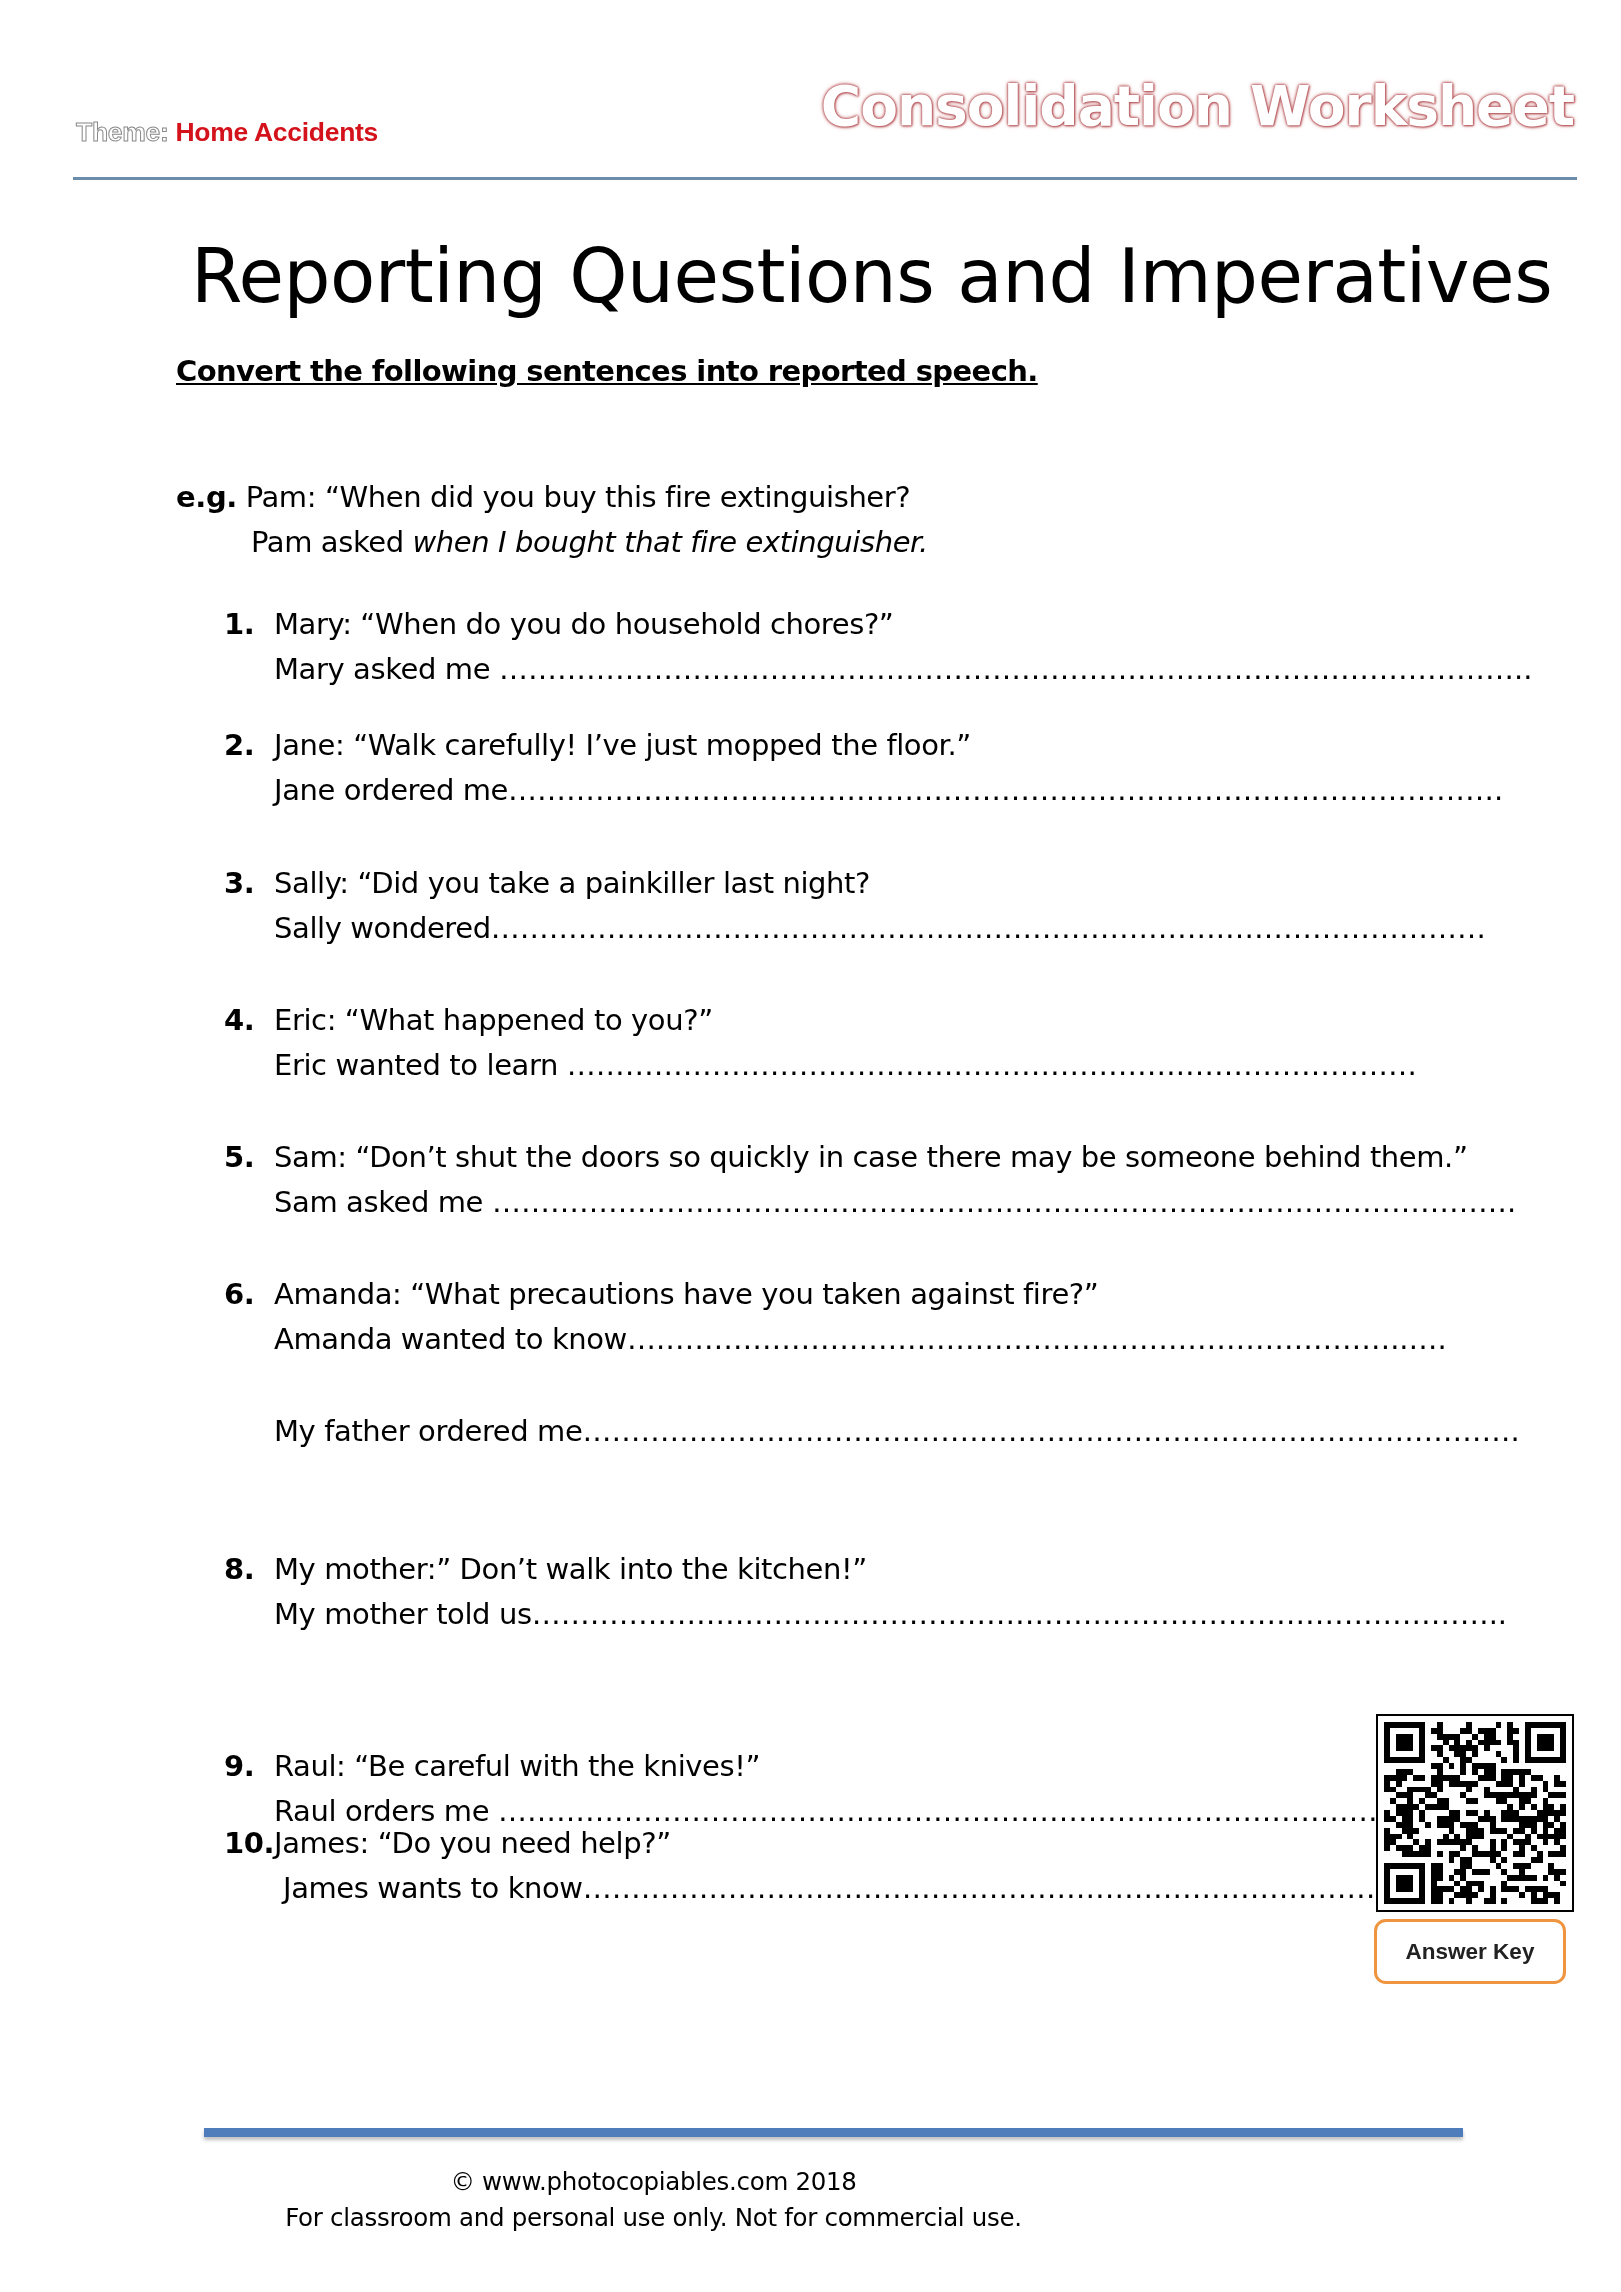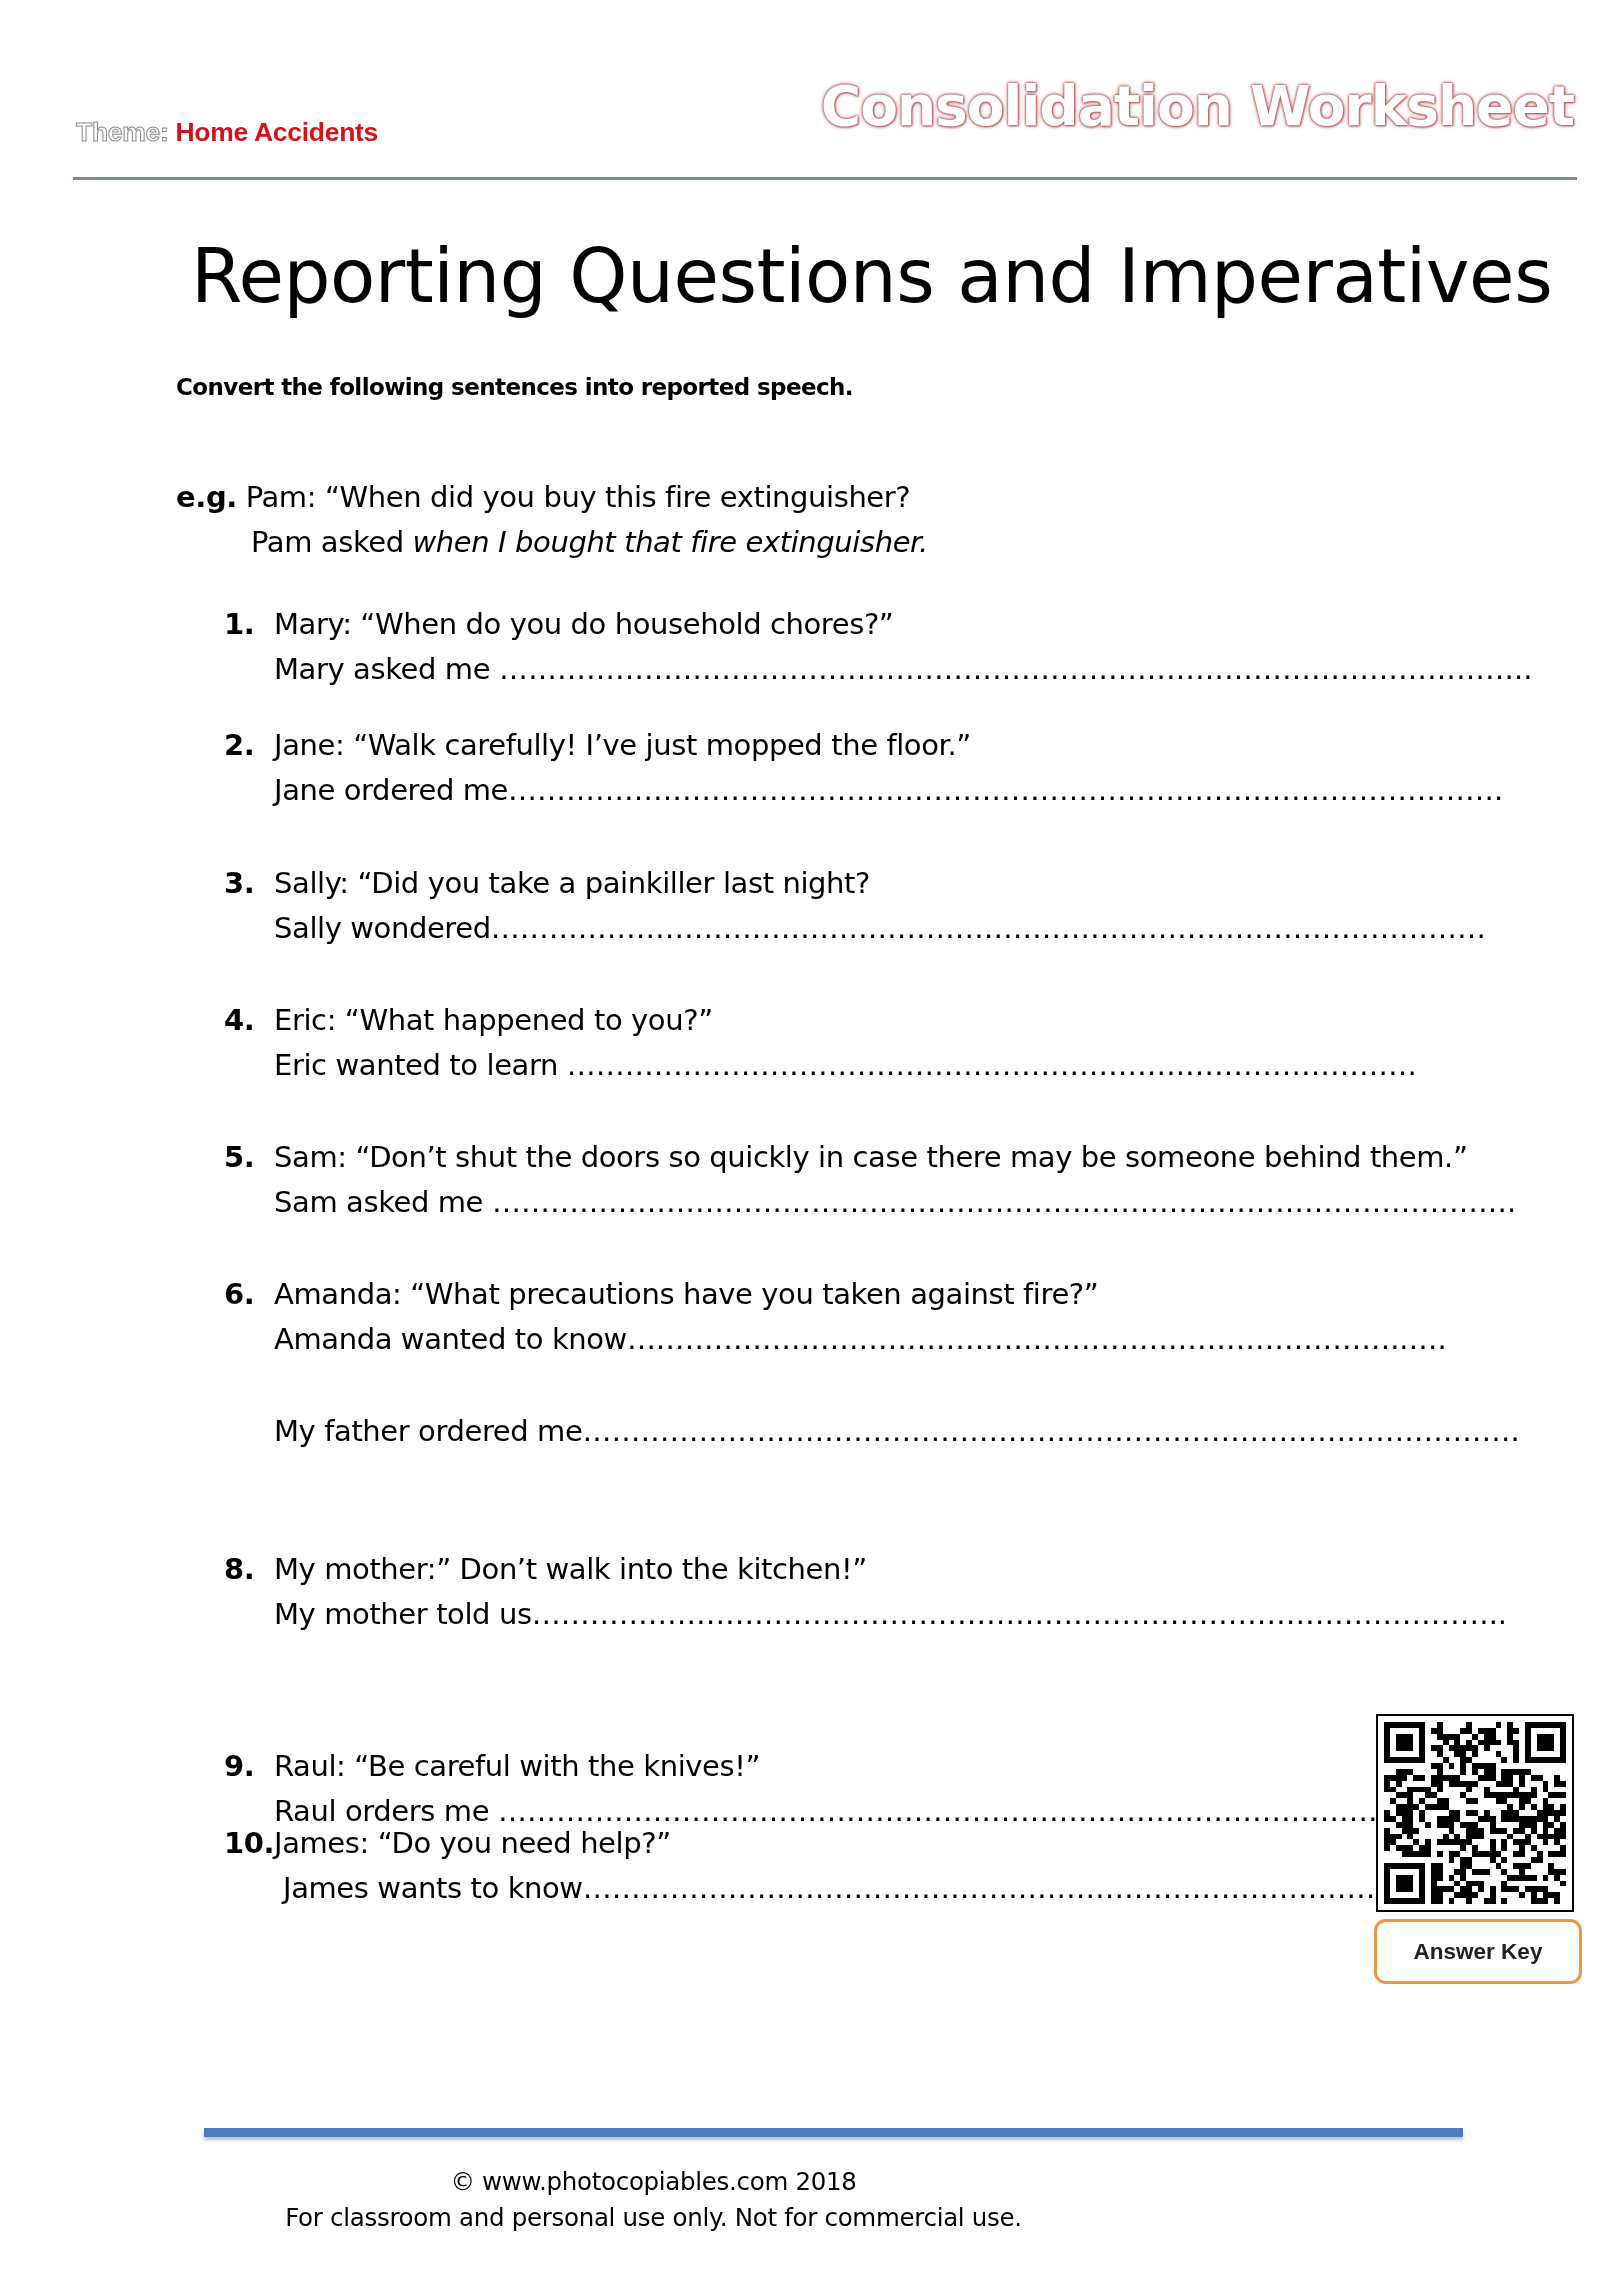--- a/index.html
+++ b/index.html
@@ -11,34 +11,34 @@
   .theme-label { color: #ffffff; -webkit-text-stroke: 1px #8a8a8a; background: none; }
   .theme-value { color: #d3121b; }
 
   .sheet-type { right: 47px; top: 74px; font-family: "DejaVu Sans", sans-serif; font-weight: bold; font-size: 55px; color: #ffffff; letter-spacing: -1px;
     text-shadow: 0 0 2px #b0494d, 0 0 2.9px #b0494d, 0 0 4.9px #d99a9c, 1px 1px 2px #c26a6d; }
 
   .header-rule { left: 73px; top: 177px; width: 1504px; height: 2.9px; background: #6b8caa; }
 
   .page-title { left: 191px; top: 233px; font-family: "DejaVu Sans", sans-serif; font-weight: normal; font-size: 74px; letter-spacing: -0.5px; }
 
-  .instruction { left: 176px; top: 374px; font-family: "DejaVu Sans", sans-serif; font-weight: bold; font-size: 23px; letter-spacing: -0.6px; }
+  .instruction { left: 176px; top: 354px; font-family: "DejaVu Sans", sans-serif; font-weight: bold; font-size: 29px; letter-spacing: -0.6px; text-decoration: underline; }
 
   .example { left: 176px; top: 465px; font-size: 29px; letter-spacing: -0.4px; line-height: 45px; margin-top: 10px; }
   .example .eg { font-weight: bold; }
   .example .line2 { padding-left: 75px; }
   .example .answer { font-style: italic; }
 
   .item { position: absolute; left: 224px; font-size: 29px; letter-spacing: -0.4px; line-height: 45px; white-space: nowrap; }
   .item .num { font-weight: bold; display: inline-block; width: 50px; }
   .item .reported { padding-left: 50px; }
   .item .dots { letter-spacing: 0; }
 
   .qr { left: 1376px; top: 1714px; width: 194px; height: 194px; border: 2px solid #000; background: #fff; }
-  .answer-key { left: 1374px; top: 1919px; width: 208px; height: 65px; border: 3.9px solid #f0953f; border-radius: 11.8px;
+  .answer-key { left: 1374px; top: 1919px; width: 192px; height: 65px; border: 3.9px solid #f0953f; border-radius: 11.8px;
     display: flex; align-items: center; justify-content: center; font-family: "Liberation Sans", sans-serif; font-weight: bold; font-size: 22.5px; color: #222; box-sizing: border-box; }
 
   .footer-rule { left: 204px; top: 2128px; width: 1259px; height: 8.8px; background: #4f7dbc; box-shadow: 0 2.9px 3.9px rgba(0,0,0,0.25); }
   .footer { left: 0; width: 1307px; text-align: center; font-family: "DejaVu Sans", sans-serif; font-size: 24.5px; letter-spacing: -0.3px; }
   .footer.l1 { top: 2167px; }
   .footer.l2 { top: 2203px; }
 </style>
 </head>
 <body>
 

